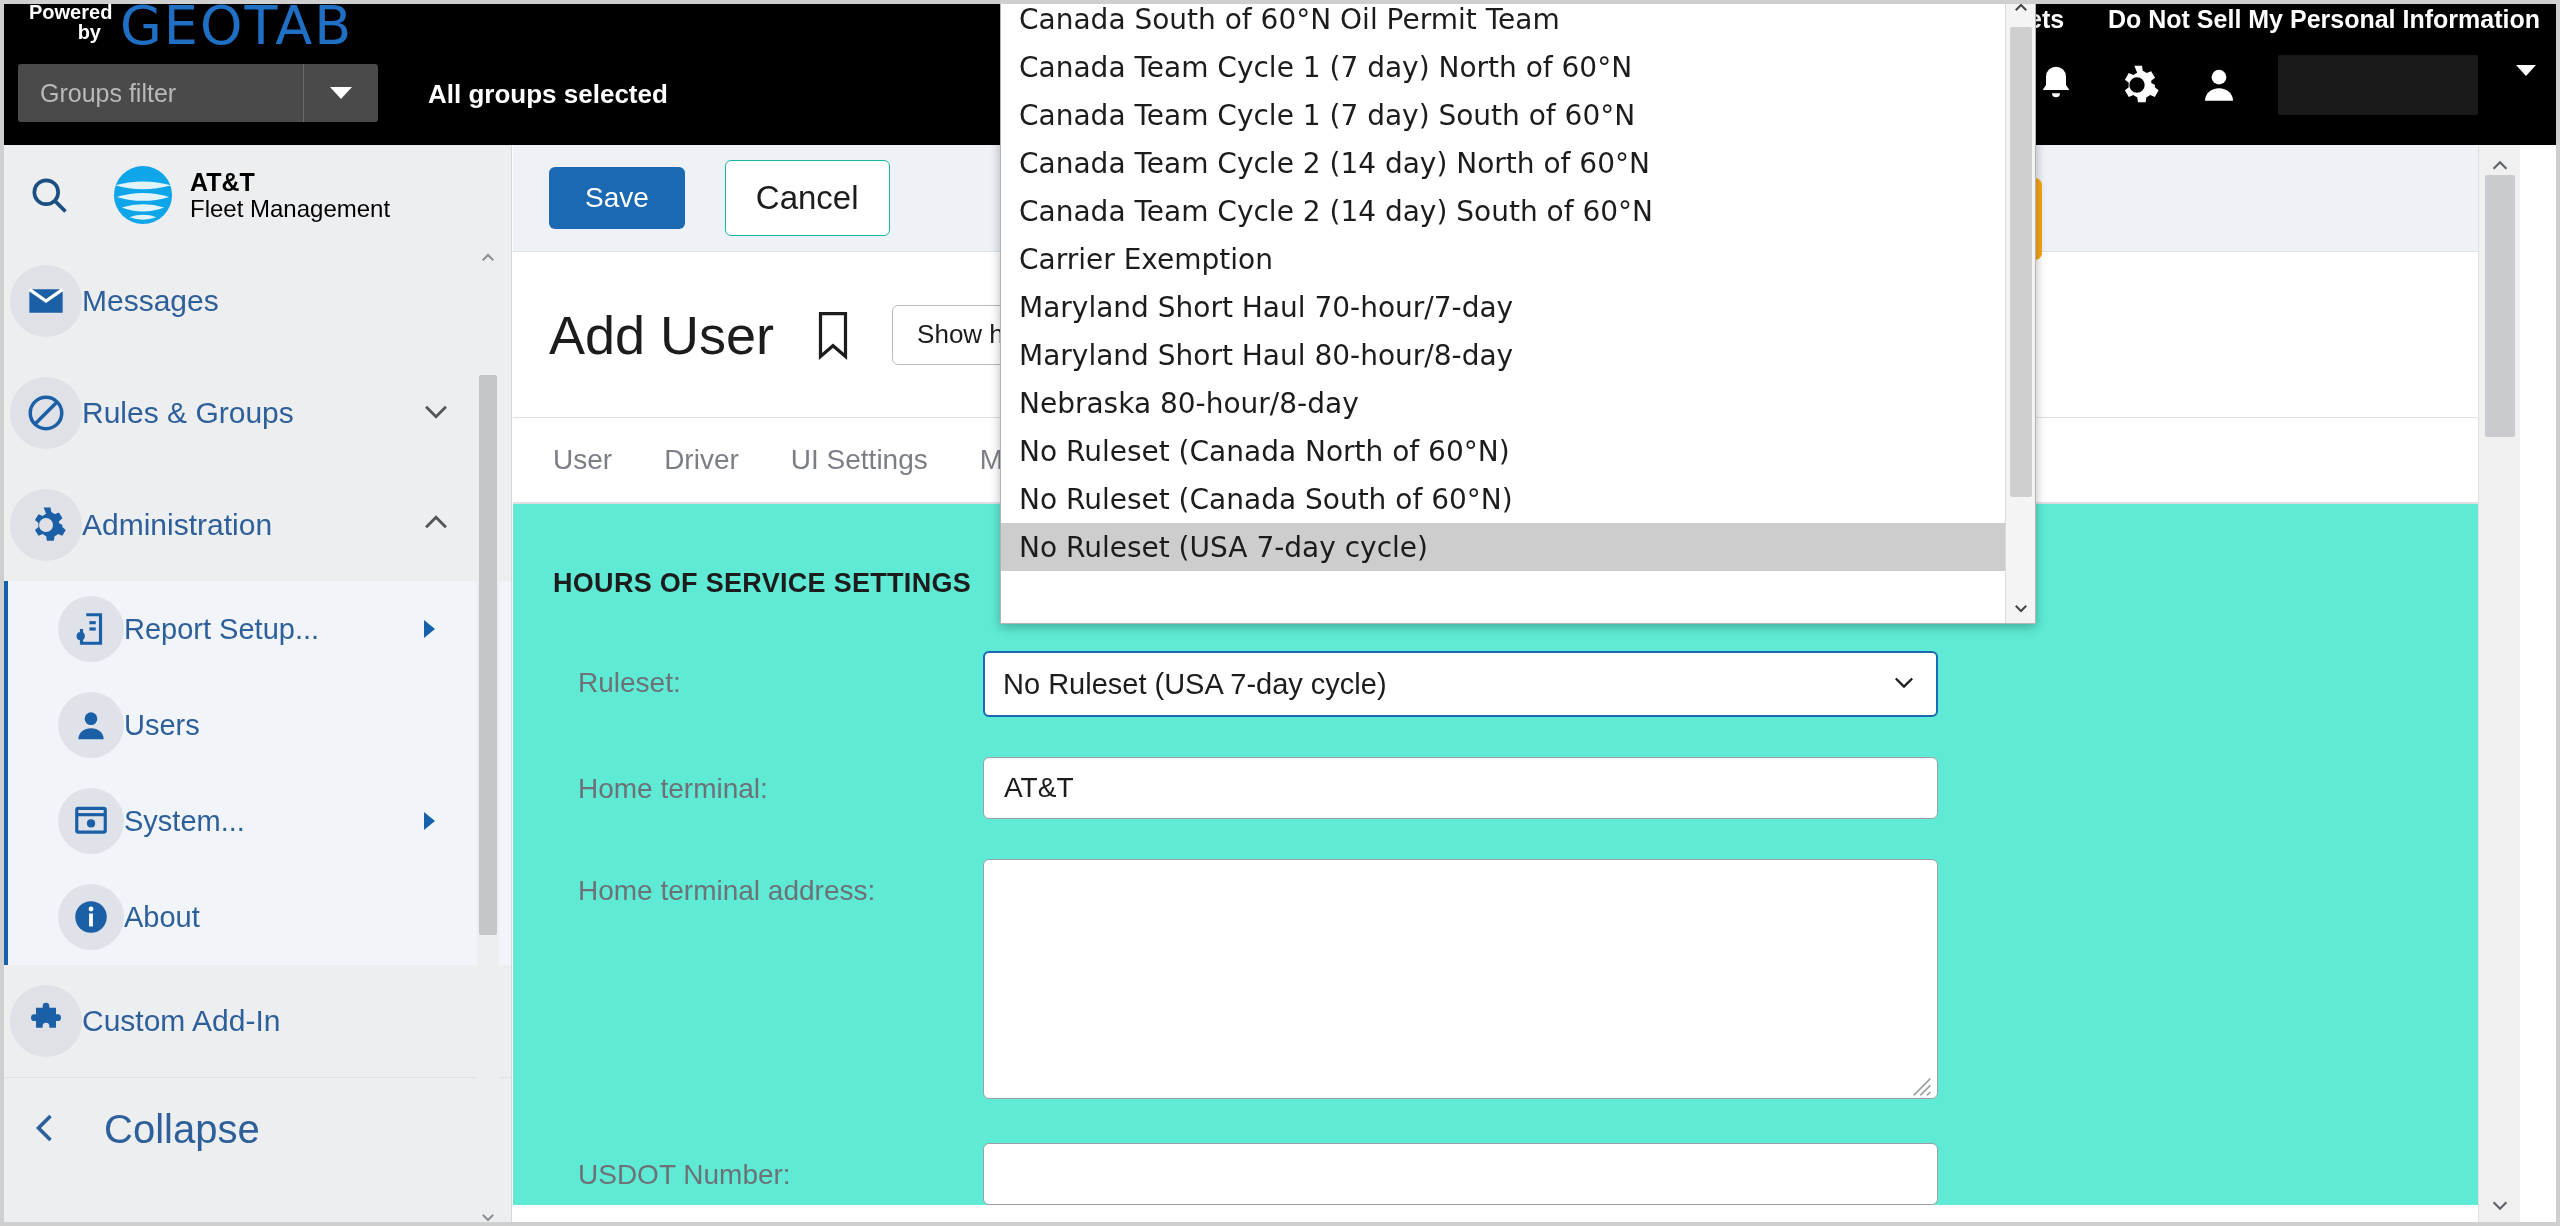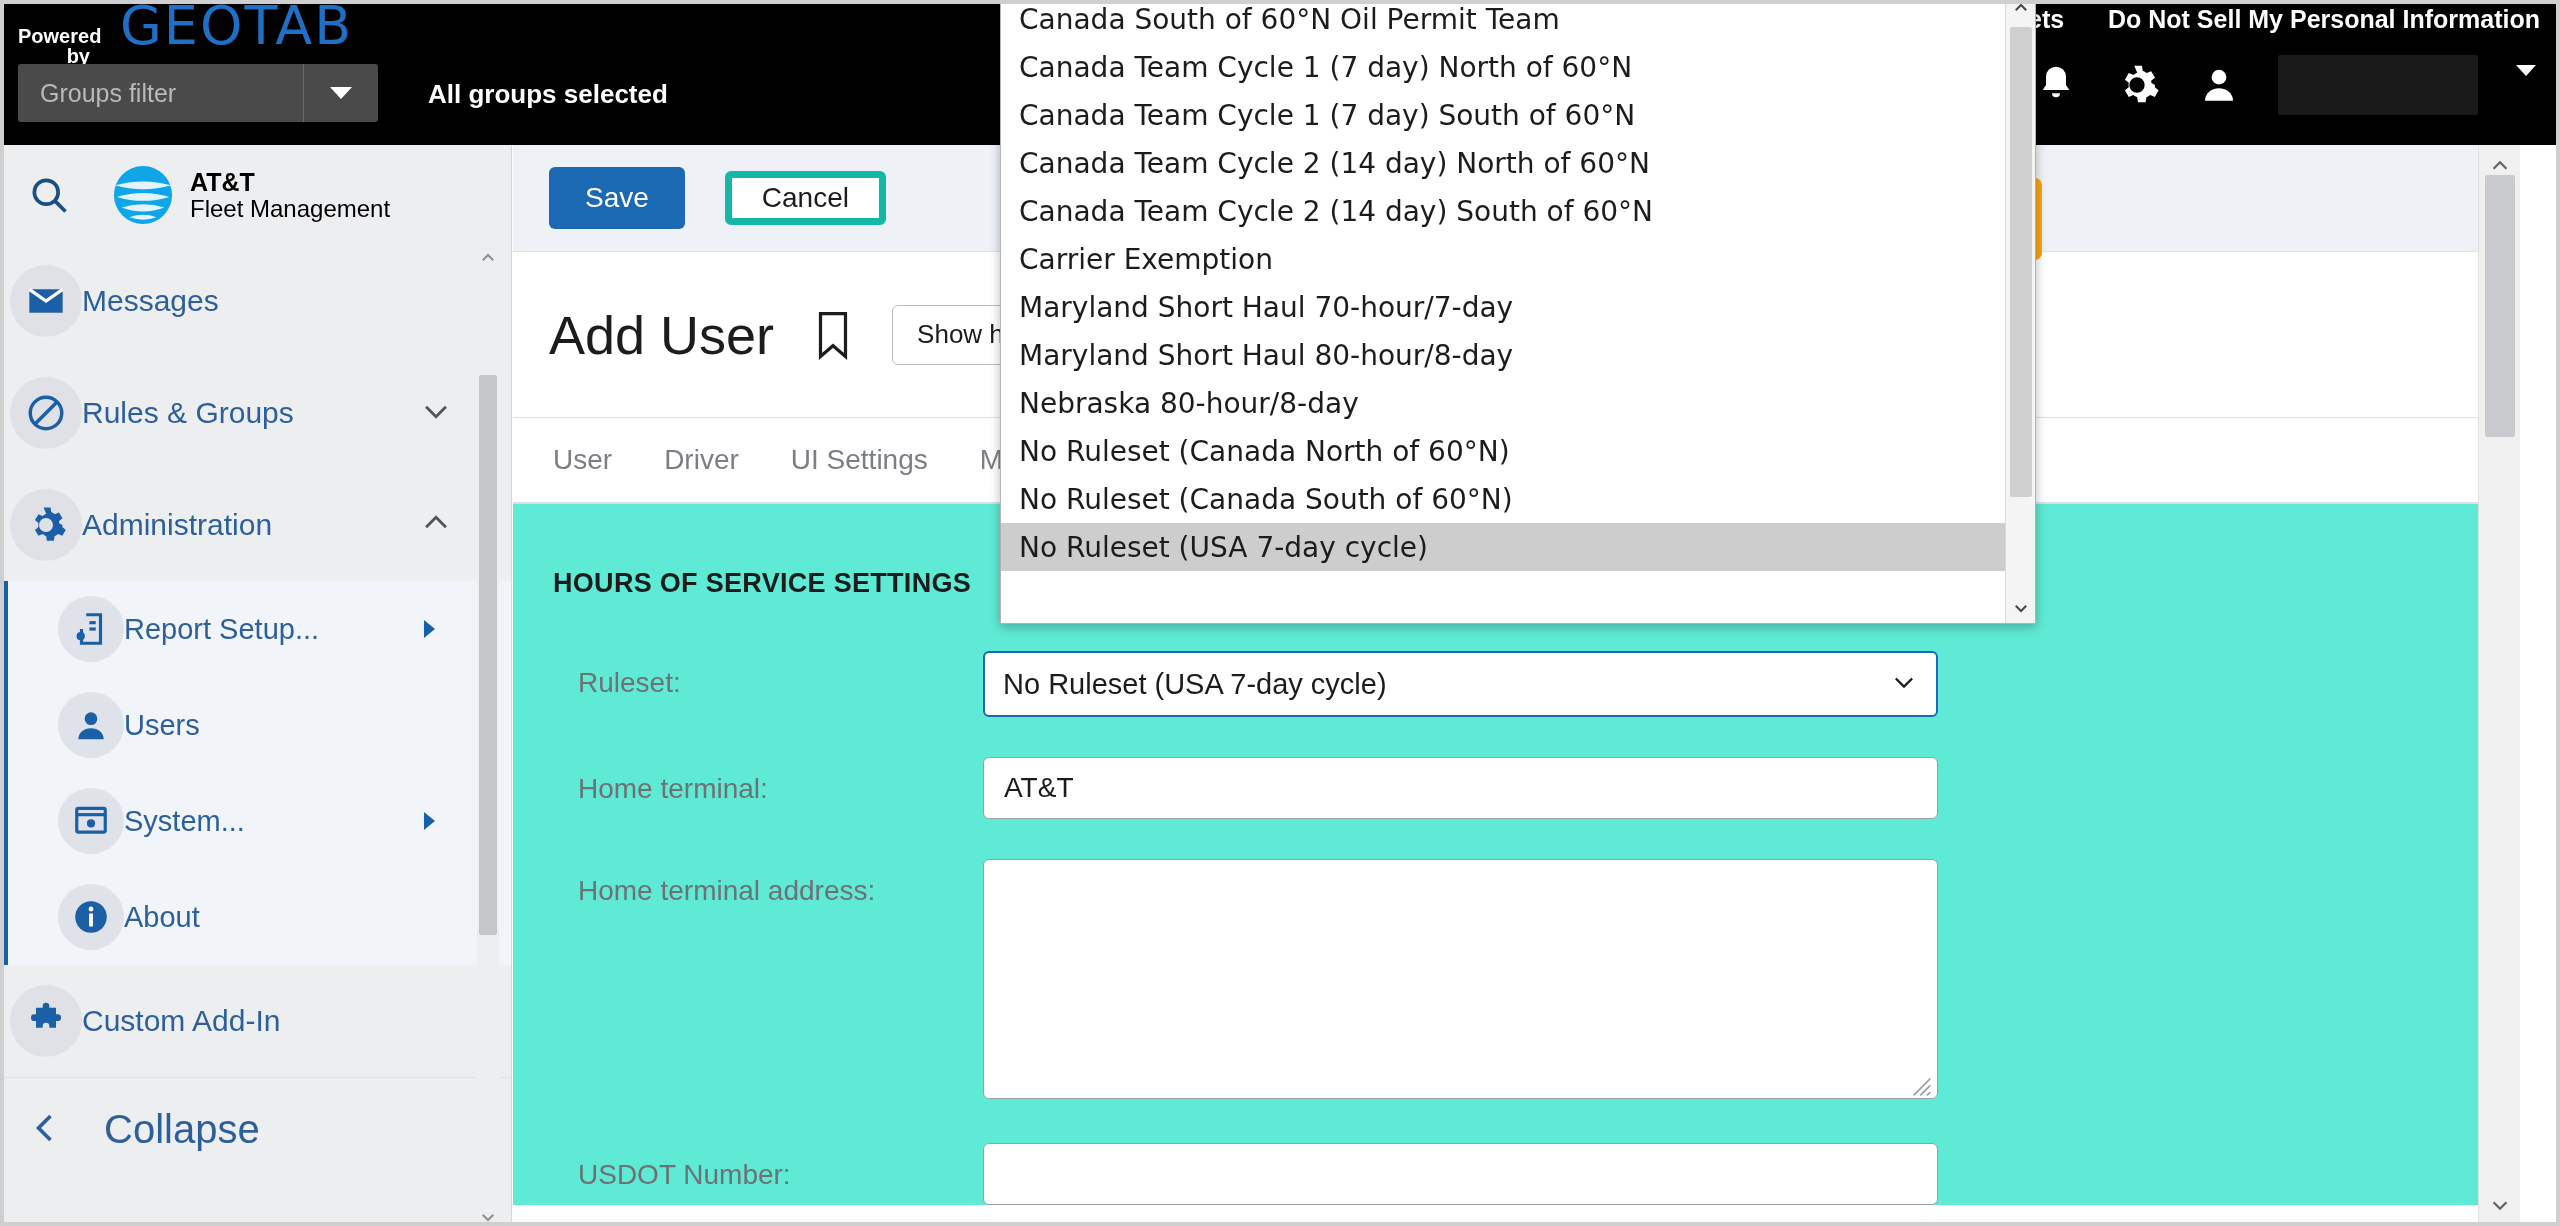--- a/index.html
+++ b/index.html
@@ -10,23 +10,23 @@
     overflow: hidden;
   }
   #app { position: relative; width: 2560px; height: 1226px; background:#fff; }
 
   
   .topbar {
     position: absolute; left: 0; top: 0; width: 2560px; height: 145px;
     background: #000000; z-index: 5;
   }
   .poweredby {
-    position: absolute; left: 18px; top: 2px;
+    position: absolute; left: 29px; top: 2px;
     color: #ffffff; font-size: 20px; line-height: 20px;
-    text-align: right; width: 72px; font-weight: 600; margin-top: 24px;
+    text-align: right; width: 72px; font-weight: 600;
   }
   .poweredby .l2 { display:block; }
   .geotab-logo {
     position: absolute; left: 120px; top: -6px;
     color: #1f6fc4; font-size: 54px; letter-spacing: 2px;
     font-weight: 400; font-family: "DejaVu Sans", sans-serif;
   }
   .groups-filter {
     position: absolute; left: 18px; top: 64px;
     width: 360px; height: 58px;
@@ -148,22 +148,22 @@
     height: 107px; background: #eef1f5;
     display:flex; align-items:center; padding-left: 36px; gap: 40px;
     border-bottom: 1px solid #dfe2e6;
   }
   .btn-save {
     background:#1b68b3; color:#fff; border:none; border-radius:6px;
     padding: 0 36px; height: 62px; font-size: 28px; cursor:pointer;
     font-family: "Liberation Sans", sans-serif;
   }
   .btn-cancel {
-    background:#ffffff; color:#1c1c1c; border:7px solid #14b8a6; border-radius:6px;
-    padding: 0 30px; height: 54px; font-size: 28px; cursor:pointer;
+    background:#ffffff; color:#1c1c1c; border:1px solid #14b8a6; border-radius:6px;
+    padding: 0 30px; height: 76px; font-size: 33px; cursor:pointer;
     font-family: "Liberation Sans", sans-serif;
   }
   .page-head {
     height: 166px; display:flex; align-items:center; padding-left: 36px; gap: 37px;
     border-bottom: 1px solid #dcdfe3; background:#fff;
   }
   .page-title { font-size: 54px; color:#1c1c1c; font-weight:400; }
   .bookmark-icon { display:flex; align-items:center; }
   .btn-showhelp {
     background:#fff; border:1px solid #b6bbc2; border-radius:6px;

